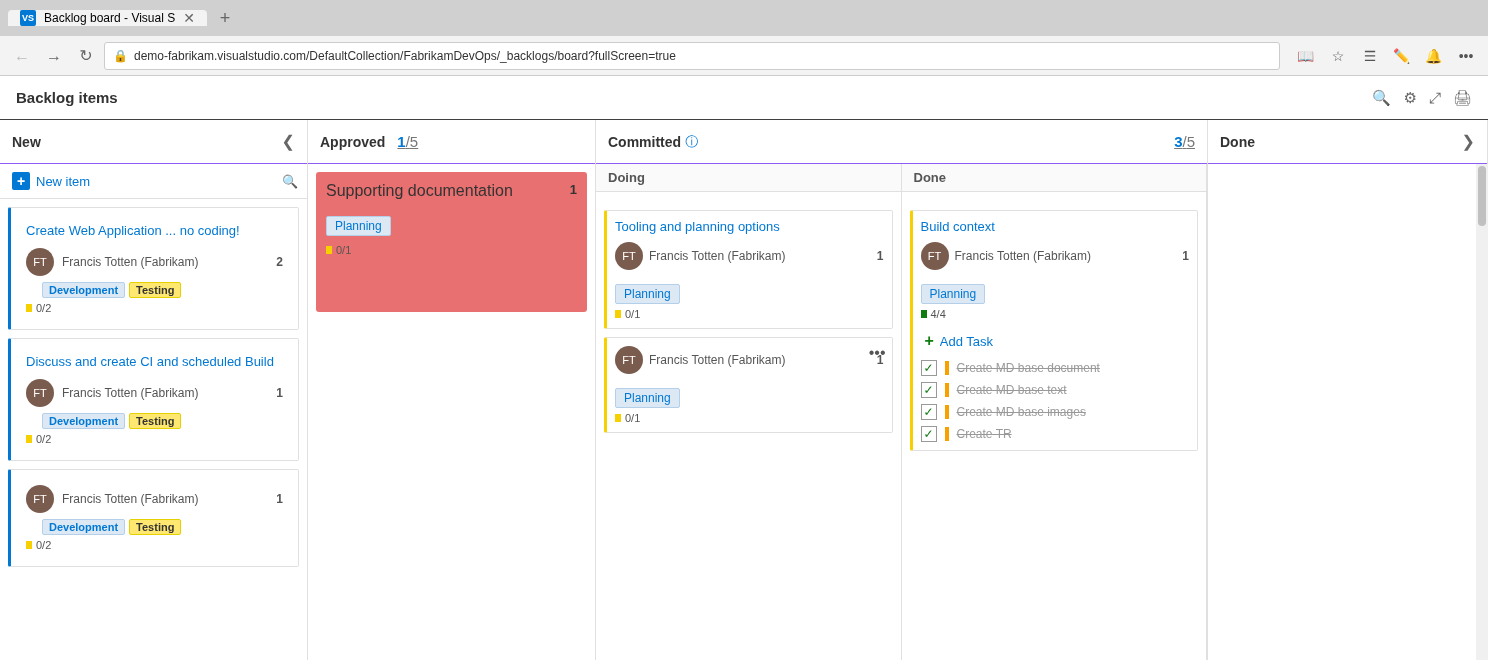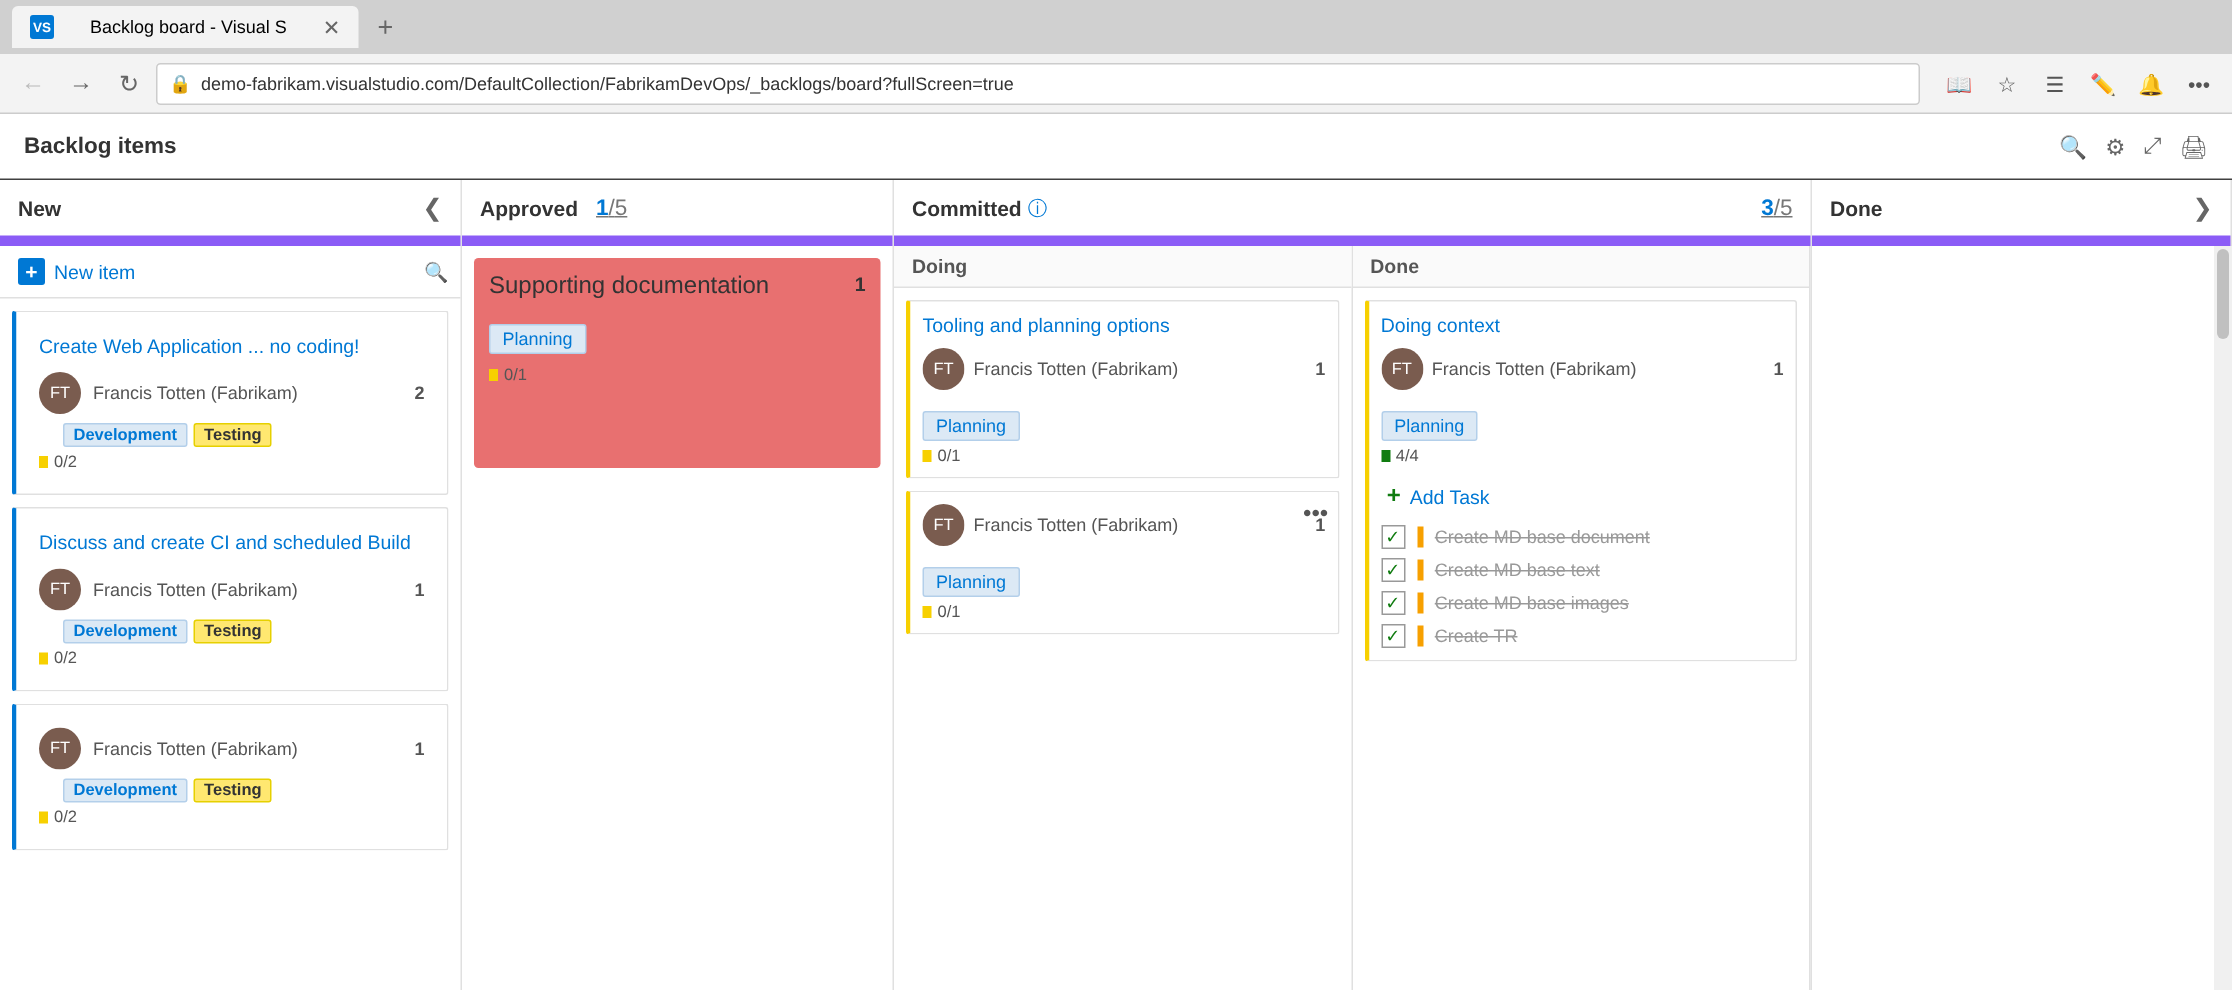--- a/index.html
+++ b/index.html
@@ -1,21 +1,21 @@
 <!DOCTYPE html>
 <html><head>
   <meta charset="utf-8">
   <style>
     * { box-sizing: border-box; margin: 0; padding: 0; }
     body { font-family: 'Segoe UI', Arial, sans-serif; font-size: 13px; background: #f3f3f3; overflow: hidden; }
 
     
     .browser-chrome { background: #e8e8e8; width: 1488px; }
     .tab-bar { display: flex; align-items: center; background: #d0d0d0; height: 36px; padding: 0 8px; gap: 4px; }
-    .tab { display: flex; align-items: center; background: #f3f3f3; border-radius: 4px 4px 0 0; padding: 0 12px; height: 28px; font-size: 12px; gap: 24px; min-width: 160px; }
+    .tab { display: flex; align-items: center; background: #f3f3f3; border-radius: 4px 4px 0 0; padding: 0 12px; height: 16px; font-size: 12px; gap: 8px; min-width: 160px; }
     .tab-favicon { width: 16px; height: 16px; background: #0078d4; border-radius: 2px; display: flex; align-items: center; justify-content: center; color: white; font-size: 9px; font-weight: bold; }
     .tab-close { margin-left: auto; cursor: pointer; color: #666; font-size: 14px; }
     .tab-new { width: 28px; height: 28px; display: flex; align-items: center; justify-content: center; cursor: pointer; font-size: 18px; color: #666; }
     .browser-controls { display: flex; align-items: center; background: #f3f3f3; height: 40px; padding: 0 8px; gap: 4px; border-bottom: 1px solid #ccc; }
     .nav-btn { width: 28px; height: 28px; display: flex; align-items: center; justify-content: center; cursor: pointer; color: #666; font-size: 16px; border-radius: 3px; }
     .nav-btn.disabled { color: #bbb; cursor: default; }
     .address-bar { flex: 1; height: 28px; border: 1px solid #ccc; border-radius: 3px; padding: 0 8px; font-size: 12px; color: #333; background: white; display: flex; align-items: center; }
     .lock-icon { margin-right: 6px; color: #777; font-size: 12px; }
     .browser-actions { display: flex; gap: 4px; margin-left: 8px; }
     .browser-action-btn { width: 28px; height: 28px; display: flex; align-items: center; justify-content: center; cursor: pointer; color: #555; font-size: 14px; border-radius: 3px; }
@@ -23,21 +23,21 @@
     
     .app { background: white; width: 1488px; height: 584px; display: flex; flex-direction: column; }
     .app-header { display: flex; align-items: center; justify-content: space-between; padding: 8px 16px; border-bottom: 1px solid #404040; height: 44px; }
     .app-title { font-size: 15px; font-weight: 600; color: #333; }
     .app-header-actions { display: flex; gap: 12px; color: #666; }
     .app-header-icon { cursor: pointer; font-size: 15px; }
 
     
     .board-container { display: flex; flex: 1; overflow: hidden; }
     .board-column { display: flex; flex-direction: column; border-right: 1px solid #e0e0e0; }
-    .column-header { display: flex; align-items: center; padding: 8px 12px; border-bottom: 7px solid #8b5cf6; min-height: 44px; gap: 8px; }
+    .column-header { display: flex; align-items: center; padding: 8px 12px; border-bottom: 1px solid #8b5cf6; min-height: 44px; gap: 8px; }
     .column-title { font-size: 14px; font-weight: 600; color: #333; }
     .column-count { font-size: 15px; color: #777; margin-left: 4px; text-decoration: underline; }
     .column-collapse { cursor: pointer; color: #666; font-size: 16px; margin-left: auto; }
     .info-icon { color: #0078d4; font-size: 13px; cursor: pointer; }
 
     
     .new-column { width: 308px; min-width: 308px; flex-direction: column; display: flex; }
     .new-column .column-header { justify-content: space-between; }
     .new-item-bar { display: flex; align-items: center; padding: 6px 8px; border-bottom: 1px solid #e0e0e0; gap: 6px; }
     .new-item-btn { display: flex; align-items: center; gap: 6px; color: #0078d4; cursor: pointer; font-size: 13px; padding: 2px 4px; }
@@ -65,21 +65,21 @@
     .approved-items { padding: 8px; }
     .approved-card { background: #e87070; border-radius: 3px; padding: 10px; position: relative; min-height: 140px; }
     .approved-card-title { font-size: 16px; color: #333; font-weight: 500; margin-bottom: 8px; }
     .approved-card-count { position: absolute; top: 10px; right: 10px; font-size: 13px; color: #333; font-weight: 600; }
     .planning-tag { background: #dce9f5; color: #0078d4; padding: 2px 8px; border-radius: 2px; font-size: 12px; display: inline-block; margin-top: 8px; border: 1px solid #b3cfea; }
     .approved-progress { margin-top: 8px; display: flex; align-items: center; gap: 4px; }
 
     
     .committed-column { flex: 1; display: flex; flex-direction: column; }
     .committed-sub-columns { display: flex; flex: 1; }
-    .sub-column { flex: 1; display: flex; flex-direction: column; border-right: 1px solid #e0e0e0; }
+    .sub-column { flex: 1; display: flex; flex-direction: column; border-right: 1px solid #e0e0e0; gap: 10px; }
     .sub-column-header { padding: 6px 12px; font-size: 13px; font-weight: 600; color: #555; border-bottom: 1px solid #e0e0e0; background: #fafafa; }
     .sub-column-items { padding: 8px; display: flex; flex-direction: column; gap: 8px; flex: 1; }
 
     .kanban-card { background: white; border: 1px solid #e0e0e0; border-left: 3px solid #f7d000; border-radius: 2px; padding: 8px; cursor: pointer; position: relative; }
     .kanban-card-title { font-size: 13px; color: #0078d4; margin-bottom: 8px; }
     .kanban-card-footer { display: flex; align-items: center; gap: 6px; }
     .kanban-card-count { font-size: 12px; color: #555; font-weight: 600; }
     .card-menu-btn { position: absolute; top: 6px; right: 6px; cursor: pointer; color: #555; font-size: 16px; }
 
     
@@ -301,21 +301,21 @@
             </div>
           </div>
         </div>
 
         <div class="sub-column done-sub">
           <div class="sub-column-header">
             <span>Done</span>
           </div>
           <div class="sub-column-items">
             <div class="done-card">
-              <div class="done-card-title">Doing context</div>
+              <div class="done-card-title">Build context</div>
               <div class="kanban-card-footer">
                 <div class="avatar">
                   <div class="avatar-placeholder">FT</div>
                 </div>
                 <span class="assigned-name">Francis Totten (Fabrikam)</span>
                 <span class="kanban-card-count">1</span>
               </div>
               <div class="tags">
                 <span class="planning-tag">Planning</span>
               </div>

